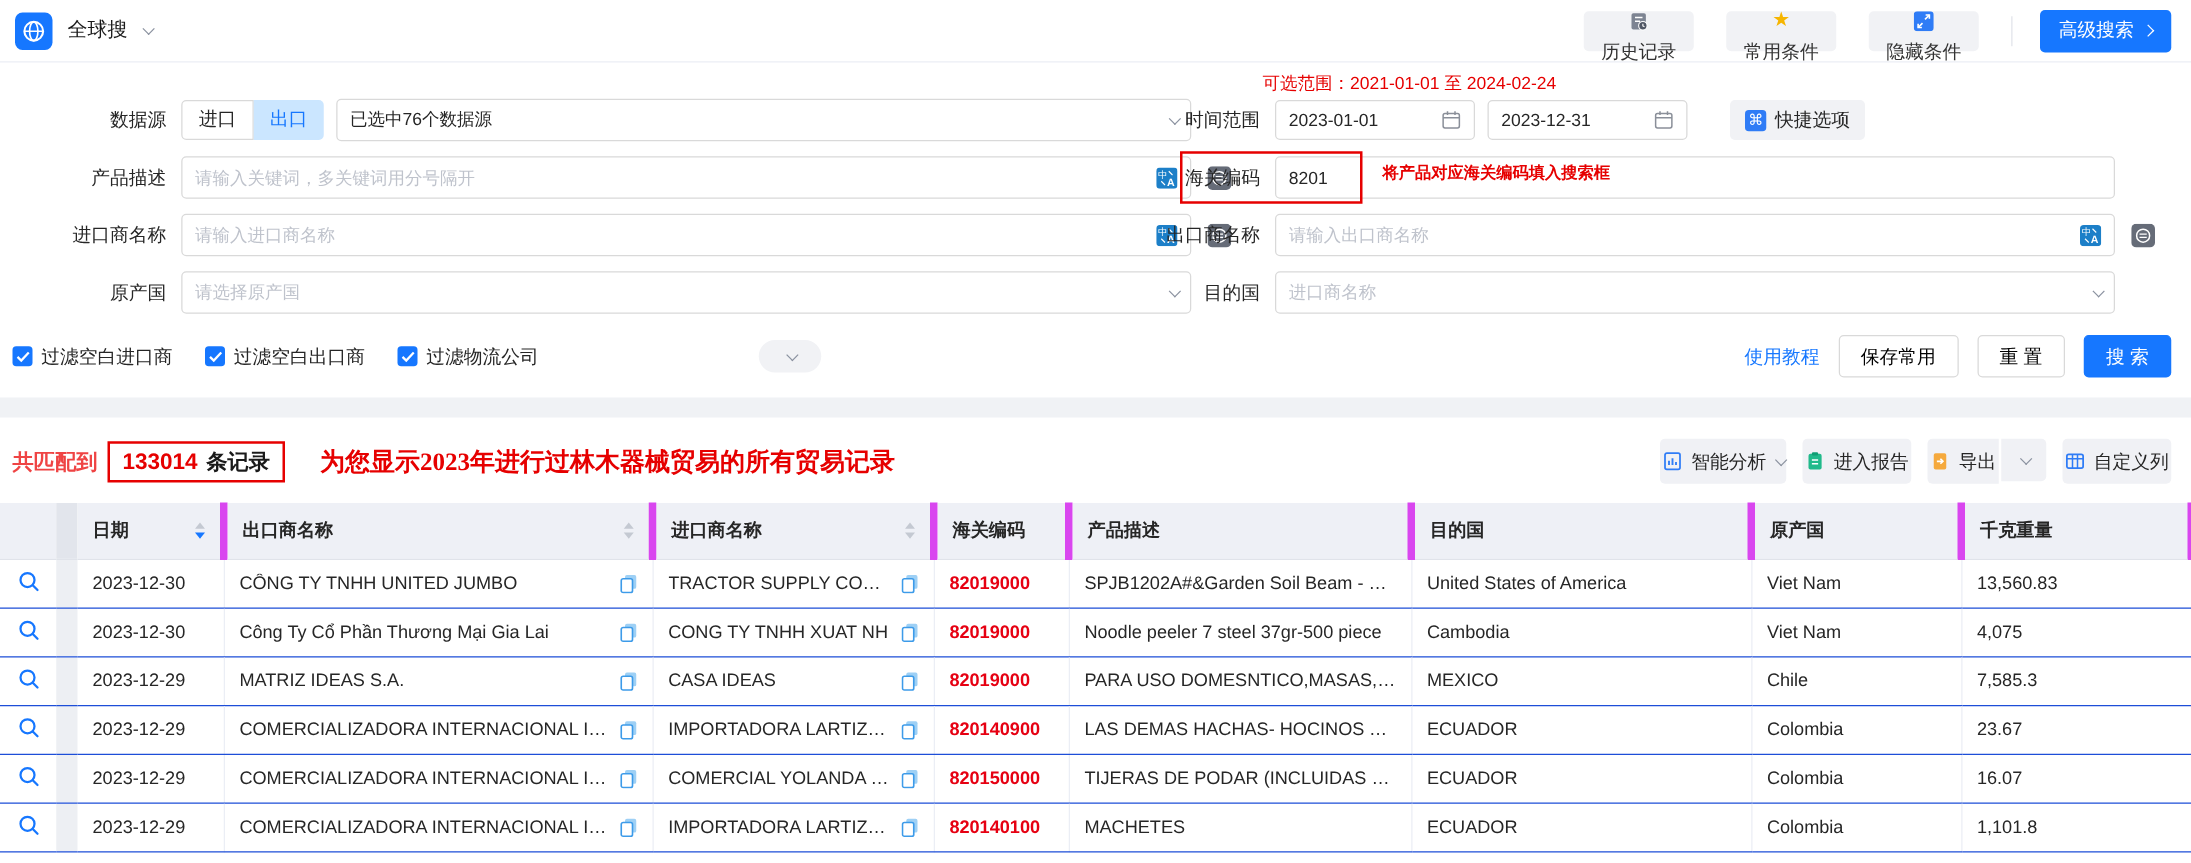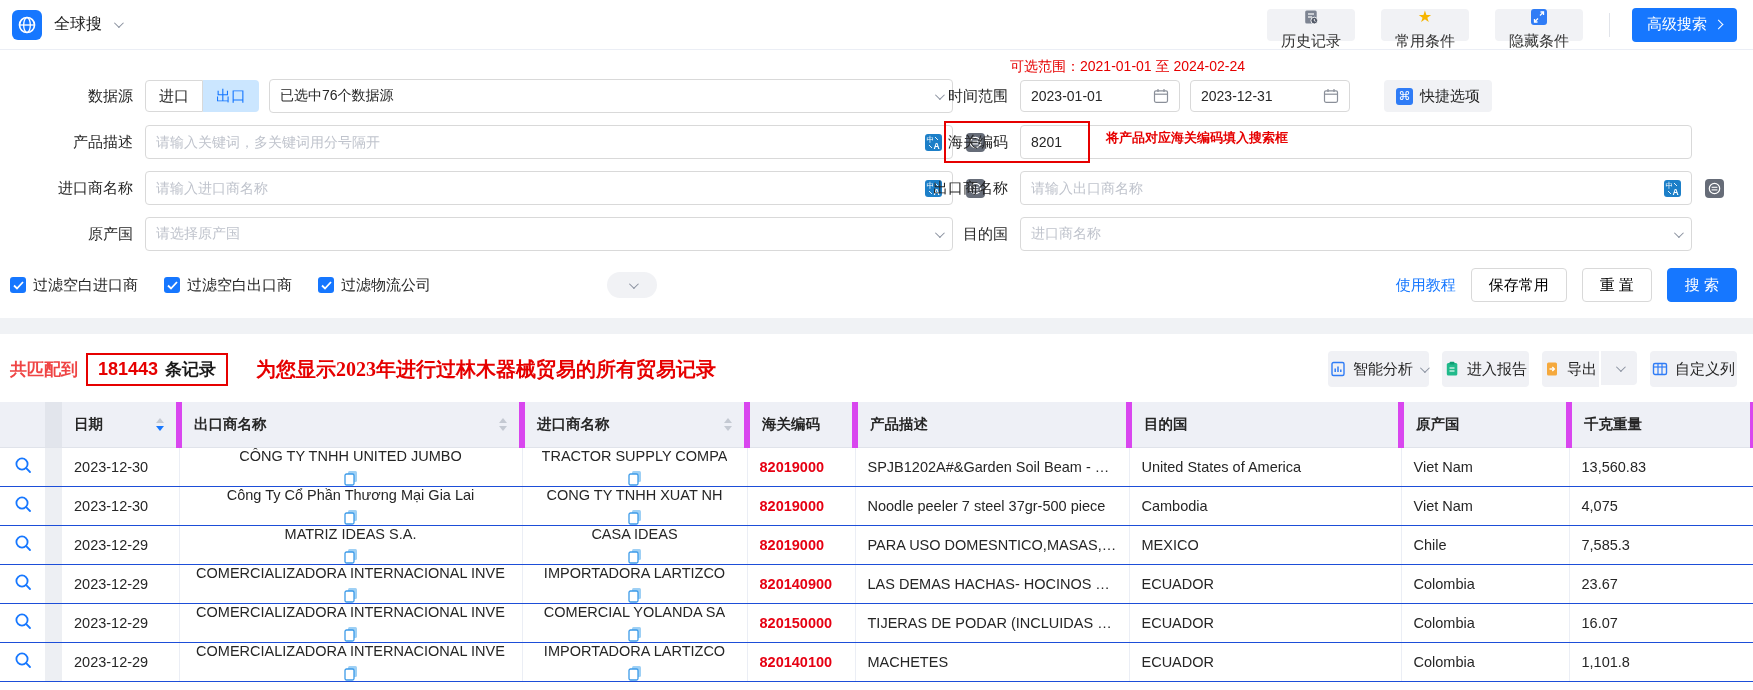--- a/index.html
+++ b/index.html
@@ -96,21 +96,21 @@
   td.c-view, th.c-view { text-align:center; padding:0 6px; border-right:none; }
   th.gutter, td.gutter { border-right:none; }
   .th-flex { display:flex; align-items:center; justify-content:space-between; }
   .carets { display:inline-flex; flex-direction:column; gap:3px; cursor:pointer; margin-left:8px; }
   .car-up { width:0; height:0; border-left:4px solid transparent; border-right:4px solid transparent;
     border-bottom:5px solid #c4c9d2; }
   .car-dn { width:0; height:0; border-left:4px solid transparent; border-right:4px solid transparent;
     border-top:5px solid #c4c9d2; }
   .car-dn.active { border-top-color:#1677ff; }
   .hs-val { color:#e60012; font-weight:bold; }
-  .cell-flex { display:flex; align-items:center; justify-content:space-between; gap:6px;flex-direction:column; }
+  .cell-flex { display:flex; align-items:center; justify-content:space-between; gap:6px; }
   .cell-flex .txt { overflow:hidden; text-overflow:ellipsis; white-space:nowrap; }
   .copy { flex:none; line-height:0; cursor:pointer; }
   .mag { line-height:0; cursor:pointer; display:inline-block; }
 </style>
 </head>
 <body>
 
 <div class="topbar">
   <div class="logo">
     <svg width="20" height="20" viewBox="0 0 24 24">
@@ -354,21 +354,21 @@
   <button class="btn">保存常用</button>
   <button class="btn">重 置</button>
   <button class="btn primary">搜 索</button>
 </div>
 
 <div class="band"></div>
 
 <div class="rhead">
   <span class="match-prefix">共匹配到</span>
   <span class="match-box">
-    <span class="match-count">181443</span>
+    <span class="match-count">133014</span>
     <span class="match-suffix">条记录</span>
   </span>
   <span class="r-annotation">为您显示2023年进行过林木器械贸易的所有贸易记录</span>
   <div class="spacer"></div>
 
   <div class="act-btn">
     <span style="line-height:0;">
       <svg width="16" height="16" viewBox="0 0 16 16">
           <rect x="2" y="1.5" width="12" height="13" rx="1.5" fill="none" stroke="#2f7cf6" stroke-width="1.4"></rect>
           <line x1="5.2" y1="11" x2="5.2" y2="7.5" stroke="#2f7cf6" stroke-width="1.5"></line>

